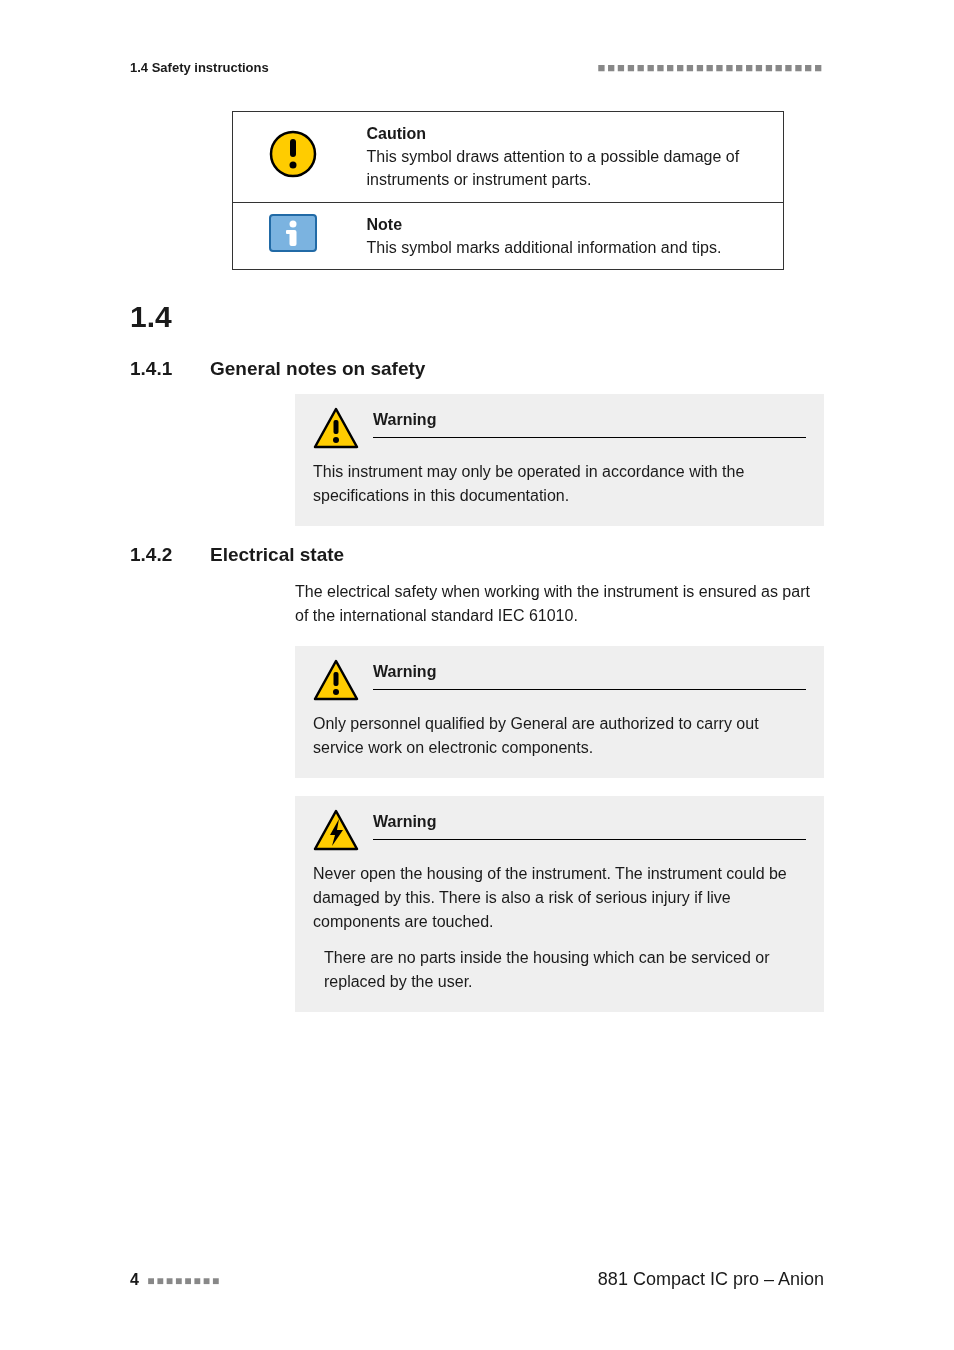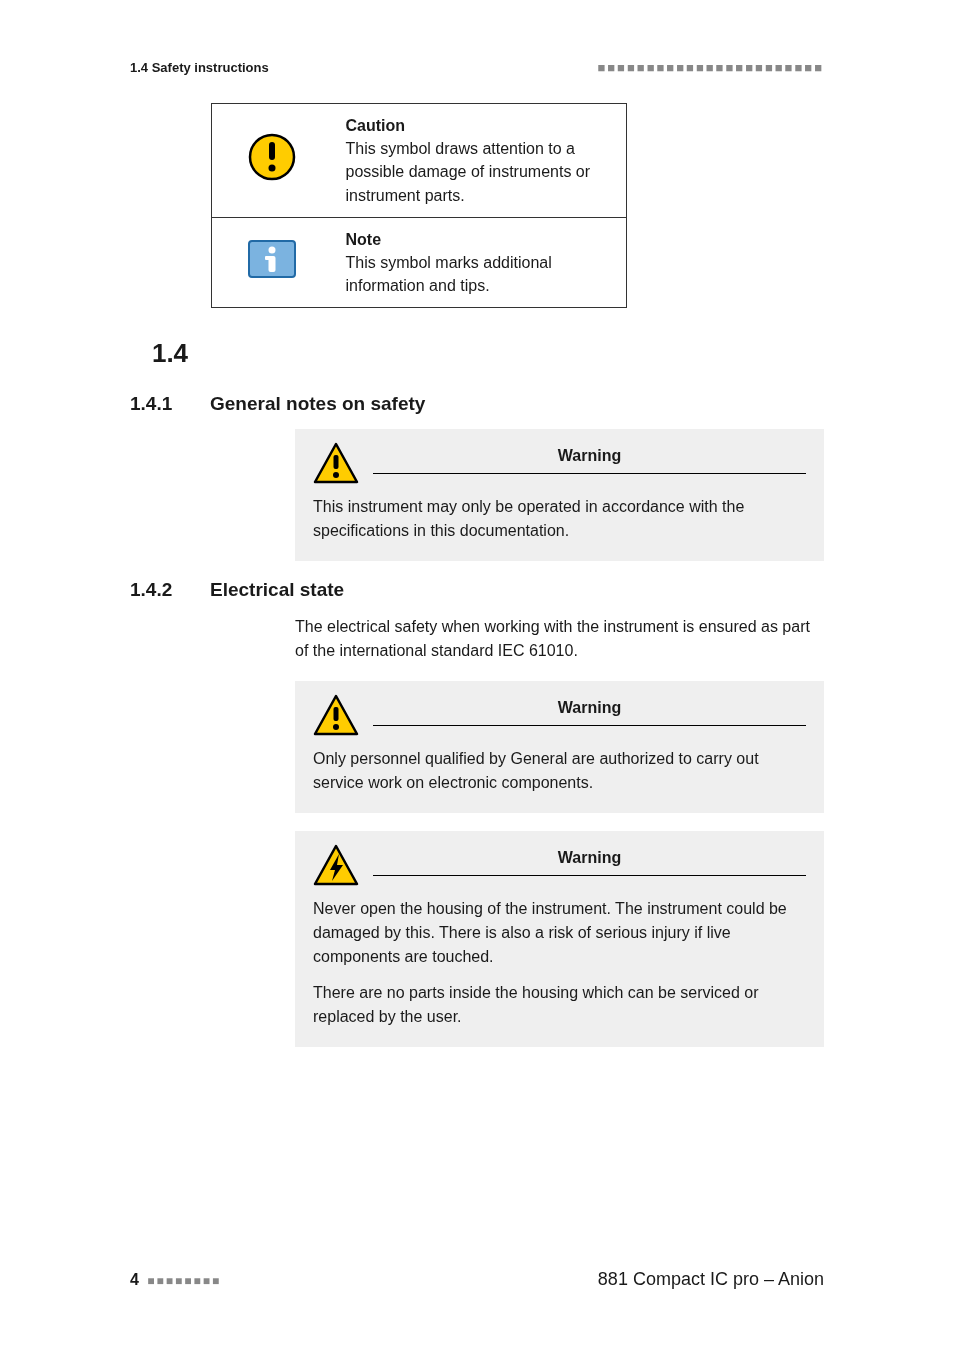--- a/index.html
+++ b/index.html
@@ -13,30 +13,30 @@
   }
   .page {
     padding: 60px 130px 0 130px;
   }
   .running-head {
     display: flex;
     justify-content: space-between;
     align-items: flex-end;
     font-size: 13px;
     font-weight: 600;
-    margin-bottom: 28px;
+    margin-bottom: 36px;
   }
   .dashes-right {
     letter-spacing: 2px;
     color: #888;
     font-size: 13px;
   }
   .symbol-table {
-    width: 416px;
-    margin-left: 81px;
+    width: 552px;
+    margin-left: 102px;
     margin-bottom: 30px;
     border-collapse: collapse;
   }
   .symbol-table td {
     border: 1px solid #333;
     padding: 10px 14px;
     vertical-align: top;
     font-size: 16px;
     line-height: 1.45;
   }
@@ -44,25 +44,24 @@
     width: 120px;
     text-align: center;
     vertical-align: middle;
     border-right: none;
     padding: 10px 0;
   }
   .symbol-table td.text-cell {
     border-left: none;
   }
   .sec-h1 {
-    font-size: 26px;
+    font-size: 30px;
     font-weight: 800;
     margin-bottom: 24px;
     display: flex;
-    text-align: center;
   }
   .sec-h1 .numcol {
     width: 80px;
     flex: 0 0 80px;
   }
   .sec-h2 {
     font-size: 19px;
     font-weight: 700;
     margin-bottom: 14px;
     display: flex;
@@ -76,21 +75,20 @@
   }
   .callout {
     background: #efefef;
     padding: 14px 18px 18px 18px;
     margin-bottom: 18px;
   }
   .callout-head {
     display: flex;
     align-items: center;
     margin-bottom: 12px;
-    text-align: center;
   }
   .callout-head .label {
     font-weight: 700;
     font-size: 16px;
     margin-left: 14px;
     border-bottom: 1.5px solid #000;
     flex: 1;
     padding-bottom: 8px;
     margin-top: -6px;
   }
@@ -99,21 +97,21 @@
     width: 46px;
     height: 40px;
     display: flex;
     align-items: center;
     justify-content: center;
   }
   .callout p {
     font-size: 16px;
     line-height: 1.5;
   }
-  .callout p + p { margin-top: 12px; }
+  .callout p + p { margin-top: 12px; margin-left: 11px; }
   .para {
     font-size: 16px;
     line-height: 1.5;
     margin-bottom: 18px;
   }
   .footer {
     position: absolute;
     bottom: 60px;
     left: 130px;
     right: 130px;

